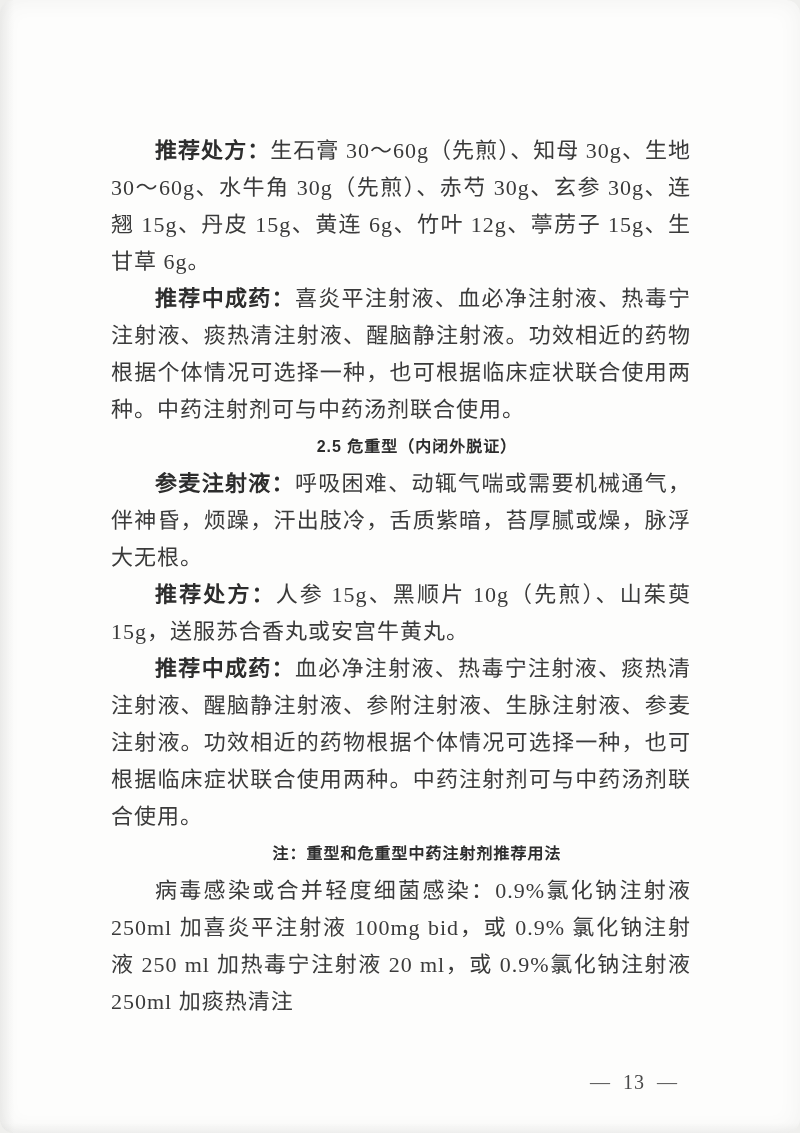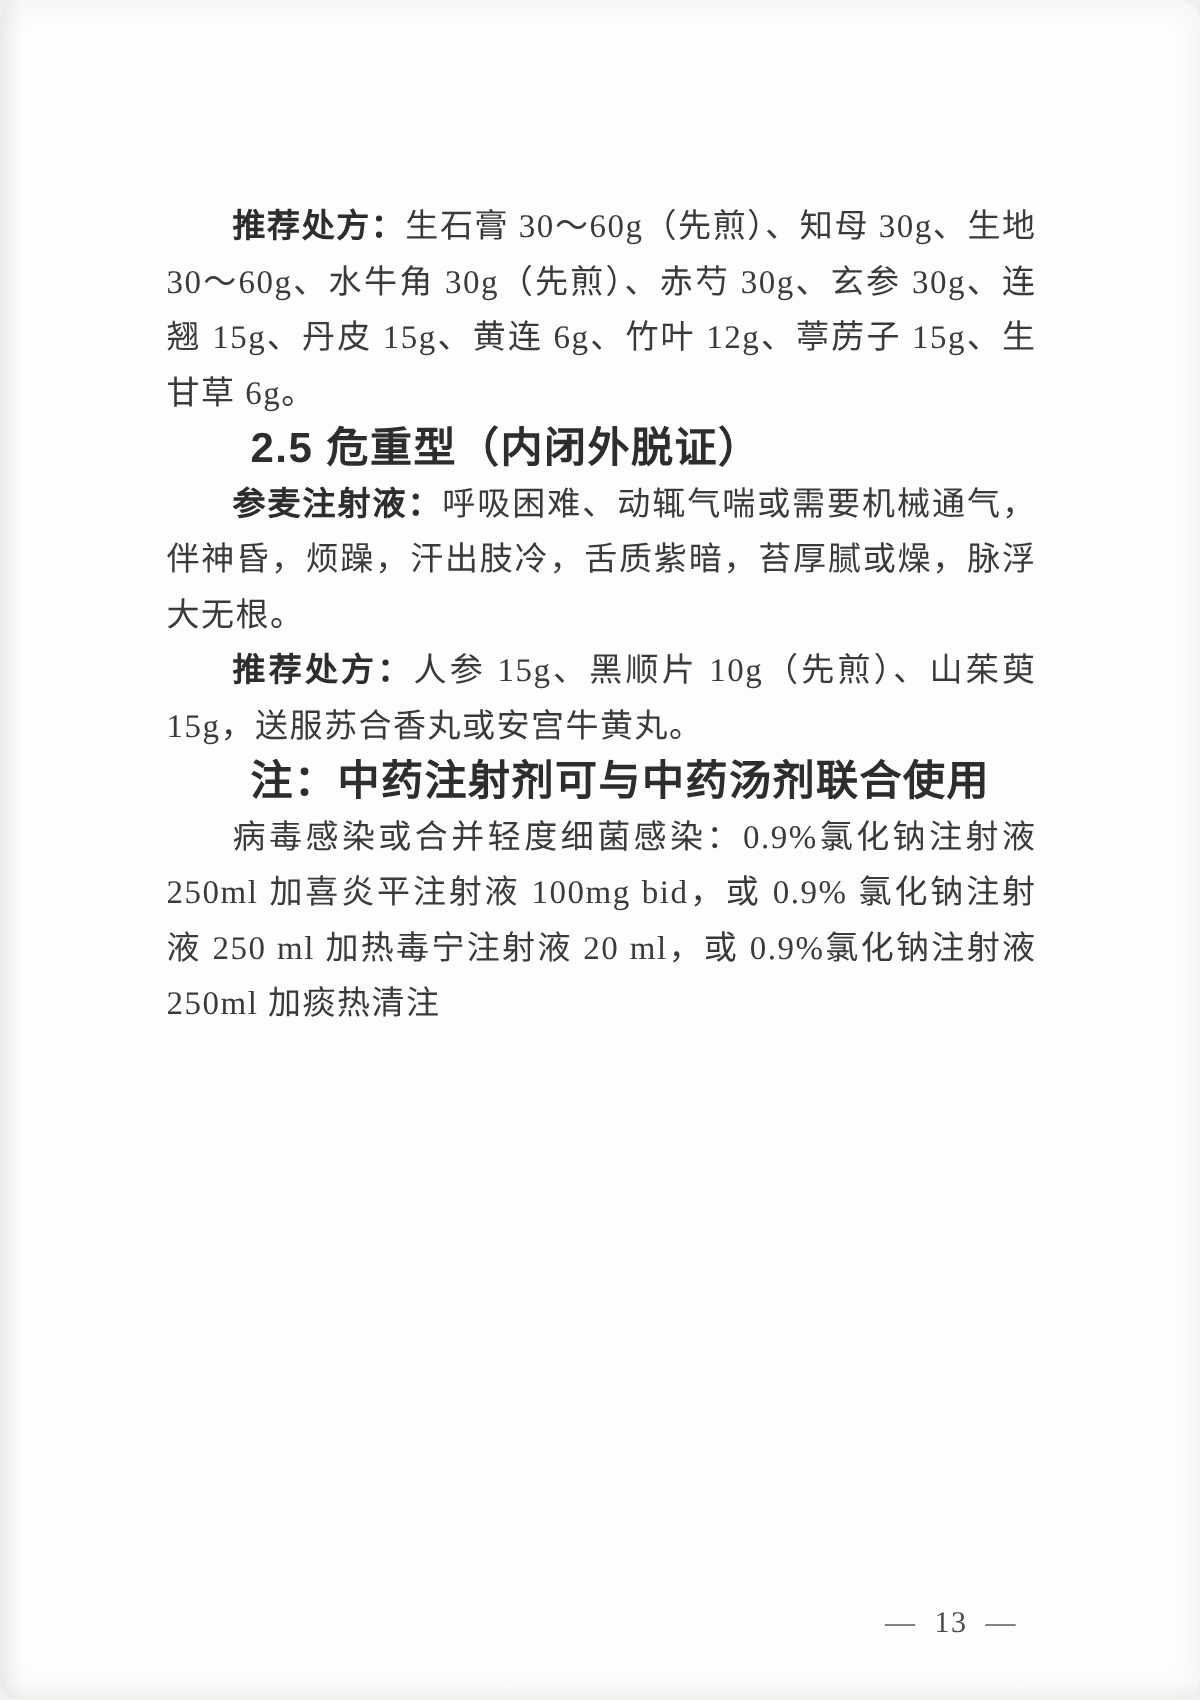--- a/index.html
+++ b/index.html
@@ -41,24 +41,24 @@
 
   .para { text-indent: 2em; margin: 0; }
 
   .lead, .heading, .note {
     font-weight: 700;
     color: #2d2d2d;
     font-family: "Liberation Sans", "DejaVu Sans", sans-serif;
   }
 
   .heading, .note {
-    font-size: 28px;
+    font-size: 16px;
     line-height: 37px;
     text-indent: 2em;
-    text-align: left;
+    text-align: center;
     font-weight: 700;
   }
 
   .page-num {
     position: absolute;
     top: 1068px;
     right: 110px;
     font-size: 20px;
     line-height: 28px;
     color: #4a4a4a;
@@ -70,29 +70,31 @@
 </head>
 <body>
 
 <div class="page">
 
   <section class="body-text">
 
     <p class="para"><b class="lead">推荐处方：</b><span>生石膏 30～60g（先煎）、知母 30g、生地 30～60g、水牛角 30g（先煎）、赤芍 30g、玄参 30g、连翘 15g、丹皮 15g、黄连 6g、竹叶 12g、葶苈子 15g、生甘草 6g。</span></p>
 
 
+    <p class="para"><b class="lead">推荐中成药：</b><span>喜炎平注射液、血必净注射液、热毒宁注射液、痰热清注射液、醒脑静注射液。功效相近的药物根据个体情况可选择一种，也可根据临床症状联合使用两种。中药注射剂可与中药汤剂联合使用。</span></p>
 
     <h3 class="heading">2.5 危重型（内闭外脱证）</h3>
 
     <p class="para"><b class="lead">参麦注射液：</b><span>呼吸困难、动辄气喘或需要机械通气，伴神昏，烦躁，汗出肢冷，舌质紫暗，苔厚腻或燥，脉浮大无根。</span></p>
 
     <p class="para"><b class="lead">推荐处方：</b><span>人参 15g、黑顺片 10g（先煎）、山茱萸 15g，送服苏合香丸或安宫牛黄丸。</span></p>
 
+    <p class="para"><b class="lead">推荐中成药：</b><span>血必净注射液、热毒宁注射液、痰热清注射液、醒脑静注射液、参附注射液、生脉注射液、参麦注射液。功效相近的药物根据个体情况可选择一种，也可根据临床症状联合使用两种。中药注射剂可与中药汤剂联合使用。</span></p>
 
-    <h3 class="note">注：中药注射剂可与中药汤剂联合使用</h3>
+    <h3 class="note">注：重型和危重型中药注射剂推荐用法</h3>
 
 
     <p class="para"><span>病毒感染或合并轻度细菌感染：0.9%氯化钠注射液 250ml 加喜炎平注射液 100mg bid，或 0.9% 氯化钠注射液 250 ml 加热毒宁注射液 20 ml，或 0.9%氯化钠注射液 250ml 加痰热清注</span></p>
 
   </section>
 
   <div class="page-num">
     <span class="dash">—</span><span>13</span><span class="dash">—</span>
   </div>
 

